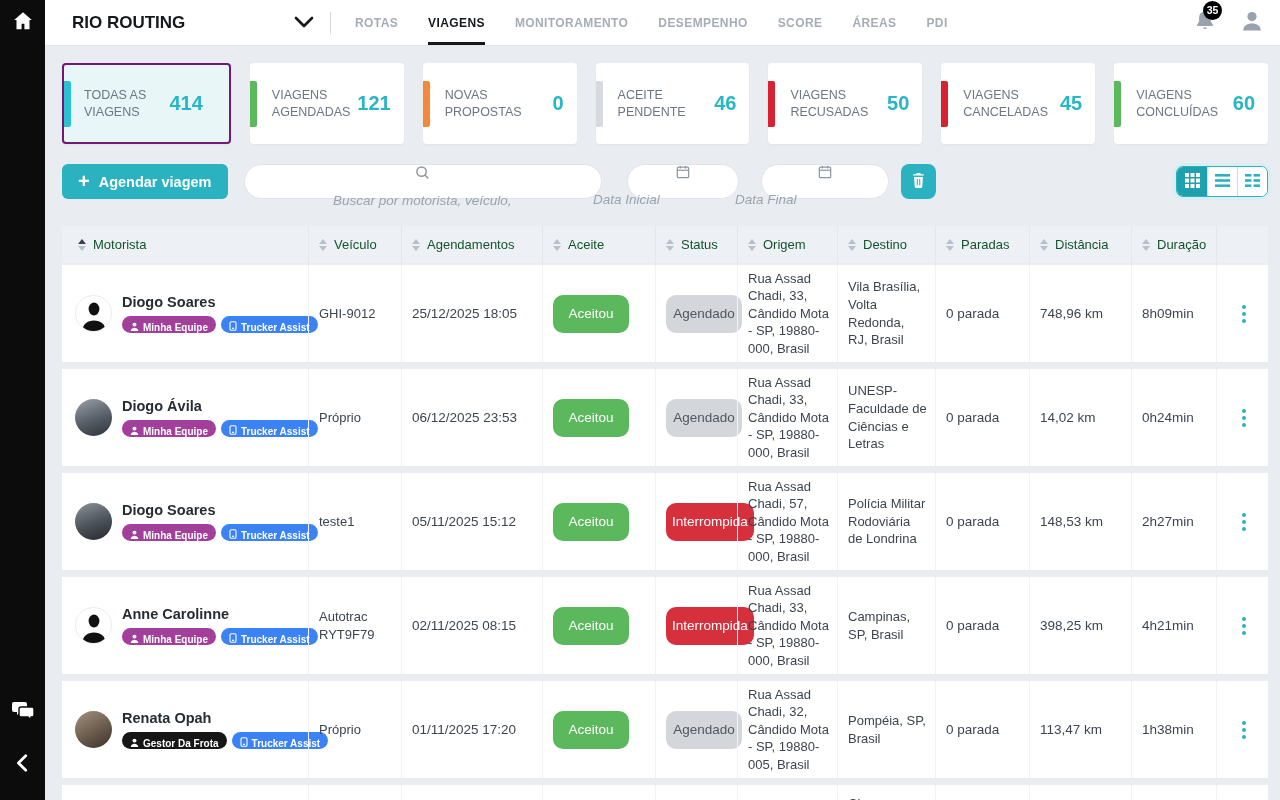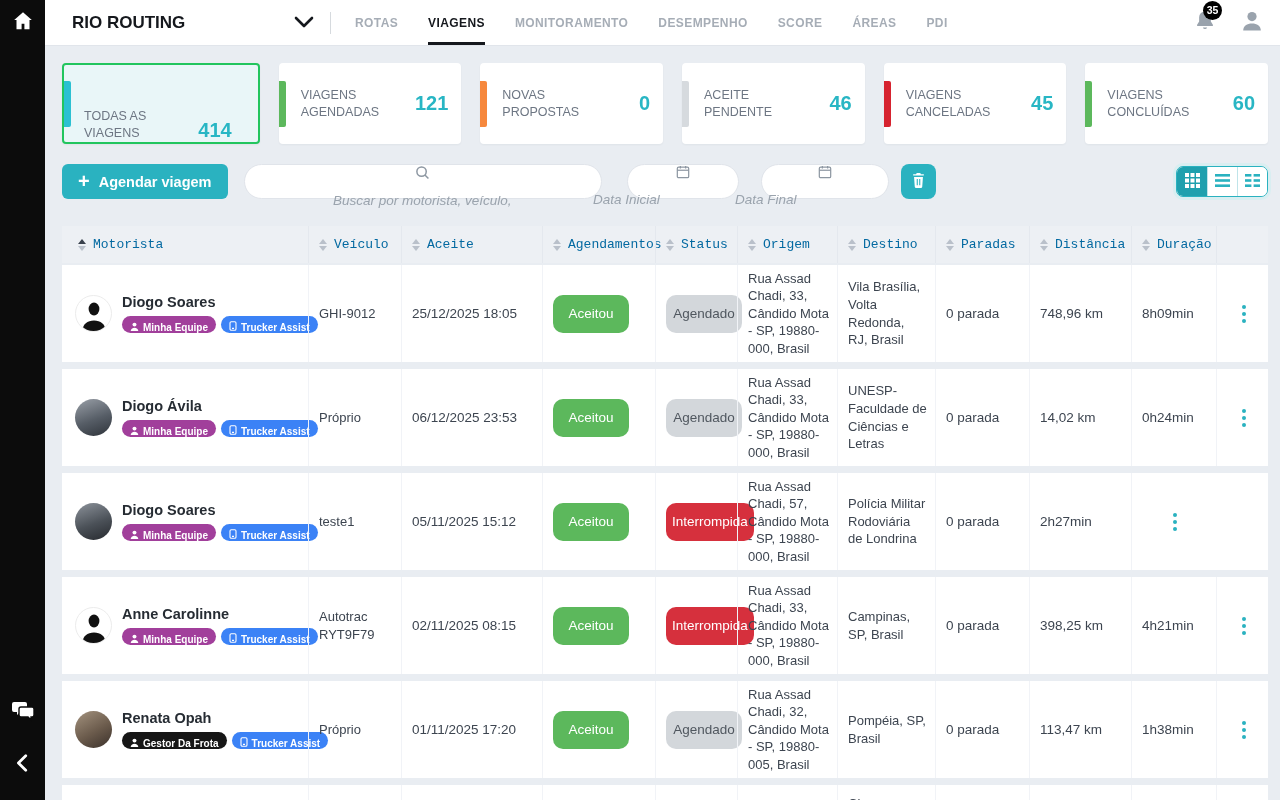--- a/index.html
+++ b/index.html
@@ -29,21 +29,21 @@
   .bell-badge{position:absolute;top:-8px;left:9px;background:#000000;color:#fff;font-size:10.5px;font-weight:700;
     min-width:19px;height:19px;border-radius:10px;display:flex;align-items:center;justify-content:center;padding:0 3px;box-sizing:border-box;}
   .user-btn{cursor:pointer;}
 
   
   .content{margin-left:45px;padding:17px 12px 0 17px;}
 
   .cards{display:flex;gap:19px;}
   .card{flex:1;height:81px;background:#fff;border-radius:4px;position:relative;display:flex;align-items:center;
     padding:0 13px 0 22px;box-sizing:border-box;cursor:pointer;box-shadow:0 1px 2px rgba(40,50,60,.05);}
-  .card.selected{border:2px solid #22c55e;background:#e9f6f8;padding:0 26px 0 20px;align-items:flex-end;}
+  .card.selected{border:2px solid #701a75;background:#e9f6f8;padding:0 26px 0 20px;}
   .accent{position:absolute;left:0;top:50%;transform:translateY(-50%);width:7px;height:46px;border-radius:0 2px 2px 0;}
   .card-label{font-size:12.5px;color:#6d7683;line-height:1.35;max-width:92px;}
   .card-value{margin-left:auto;font-size:20px;font-weight:700;color:#28b6c4;}
 
   
   .toolbar{display:flex;align-items:center;margin-top:20px;}
   .btn-schedule{height:35px;background:#2ab2c0;color:#fff;border:none;border-radius:6px;display:flex;align-items:center;
     gap:9px;padding:0 16px;font-size:14.5px;font-weight:600;cursor:pointer;font-family:inherit;}
   .plus{font-size:20px;font-weight:700;line-height:1;margin-top:-2px;}
   .pill-input{height:35px;background:#fff;border:1px solid #e0e4ea;border-radius:18px;display:flex;align-items:center;
@@ -58,22 +58,22 @@
     align-items:center;justify-content:center;cursor:pointer;}
   .view-toggle{margin-left:auto;display:flex;border:1px solid #2ab2c0;border-radius:7px;overflow:hidden;
     box-shadow:0 0 0 3px #d9eef1;background:#fff;}
   .vt-btn{width:30px;height:29px;background:#fff;display:flex;align-items:center;justify-content:center;border:none;cursor:pointer;padding:0;}
   .vt-btn + .vt-btn{border-left:1px solid #bfe4e9;}
   .vt-btn.active{background:#1fa0ae;}
 
   
   .table{margin-top:27px;--cols:246px 93px 141px 113px 82px 100px 98px 94px 102px 85px 1fr;}
   .thead{height:37px;background:#edf0f4;display:grid;grid-template-columns:var(--cols);align-items:center;}
-  .th{display:flex;align-items:center;gap:7px;font-size:13px;color:#0369a1;padding-left:10px;cursor:pointer;height:100%;
-    box-sizing:border-box;border-left:1px solid #e4e8ee;font-family:Liberation Mono, monospace;}
+  .th{display:flex;align-items:center;gap:7px;font-size:13px;color:#14532d;padding-left:10px;cursor:pointer;height:100%;
+    box-sizing:border-box;border-left:1px solid #e4e8ee;}
   .th:first-child{padding-left:16px;border-left:none;}
   .sort{display:flex;flex-direction:column;gap:2px;}
   .tri-up{width:0;height:0;border-left:4px solid transparent;border-right:4px solid transparent;border-bottom:5px solid #b9c0ca;}
   .tri-down{width:0;height:0;border-left:4px solid transparent;border-right:4px solid transparent;border-top:5px solid #b9c0ca;}
   .sorted .tri-up{border-bottom-color:#39414c;}
   .tbody{margin-top:2px;}
   .row{height:97px;background:#fff;display:grid;grid-template-columns:var(--cols);margin-bottom:7px;}
   .cell{display:flex;align-items:center;height:100%;box-sizing:border-box;padding:0 8px 0 10px;
     border-left:1px solid #f1f3f7;font-size:13.5px;color:#3d4550;}
   .cell:first-child{border-left:none;padding-left:13px;}
@@ -191,20 +191,25 @@
         </div>
         <div class="card">
           <span class="accent" style="background:#f6883d"></span>
           <span class="card-label">NOVAS PROPOSTAS</span>
           <span class="card-value">0</span>
         </div>
         <div class="card">
           <span class="accent" style="background:#d6dade"></span>
           <span class="card-label">ACEITE PENDENTE</span>
           <span class="card-value">46</span>
+        </div>
+        <div class="card">
+          <span class="accent" style="background:#d6232f"></span>
+          <span class="card-label">VIAGENS RECUSADAS</span>
+          <span class="card-value">50</span>
         </div>
         <div class="card">
           <span class="accent" style="background:#d6232f"></span>
           <span class="card-label">VIAGENS CANCELADAS</span>
           <span class="card-value">45</span>
         </div>
         <div class="card">
           <span class="accent" style="background:#5cb85c"></span>
           <span class="card-label">VIAGENS CONCLUÍDAS</span>
           <span class="card-value">60</span>
@@ -314,28 +319,28 @@
               <i class="tri-up"></i>
               <i class="tri-down"></i>
             </span>
             <span>Veículo</span>
           </div>
           <div class="th">
             <span class="sort">
               <i class="tri-up"></i>
               <i class="tri-down"></i>
             </span>
+            <span>Agendamentos</span>
+          </div>
+          <div class="th">
+            <span class="sort">
+              <i class="tri-up"></i>
+              <i class="tri-down"></i>
+            </span>
             <span>Aceite</span>
-          </div>
-          <div class="th">
-            <span class="sort">
-              <i class="tri-up"></i>
-              <i class="tri-down"></i>
-            </span>
-            <span>Agendamentos</span>
           </div>
           <div class="th">
             <span class="sort">
               <i class="tri-up"></i>
               <i class="tri-down"></i>
             </span>
             <span>Status</span>
           </div>
           <div class="th">
             <span class="sort">
@@ -513,20 +518,23 @@
             <div class="cell">
               <span class="addr">Rua Assad Chadi, 57, Cândido Mota - SP, 19880-000, Brasil</span>
             </div>
             <div class="cell">
               <span class="addr">Polícia Militar Rodoviária de Londrina</span>
             </div>
             <div class="cell">
               <span>0 parada</span>
             </div>
             <div class="cell">
+              <span>148,53 km</span>
+            </div>
+            <div class="cell">
               <span>2h27min</span>
             </div>
             <div class="cell">
               <span class="kebab">
                 <i></i>
                 <i></i>
                 <i></i>
               </span>
             </div>
           </div>

